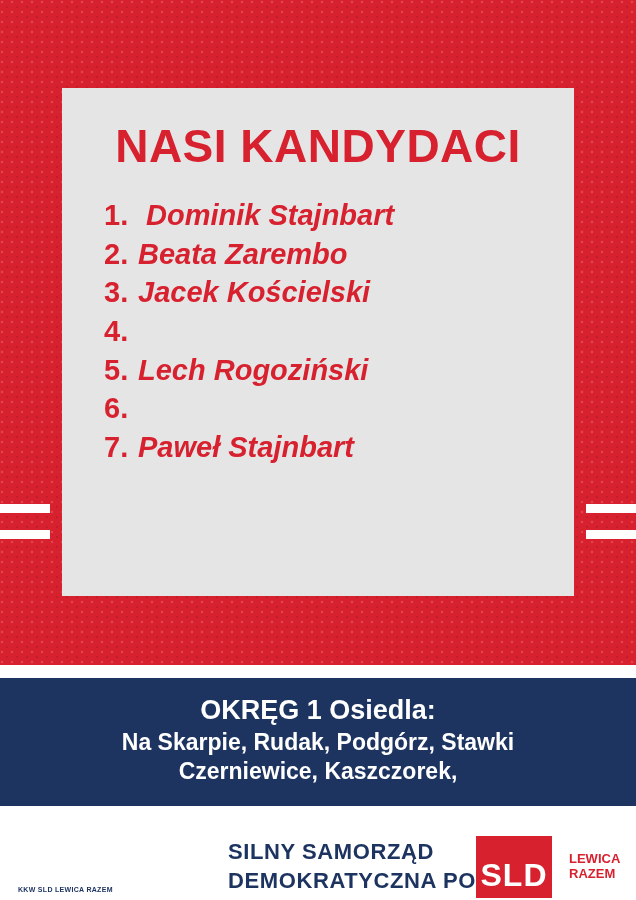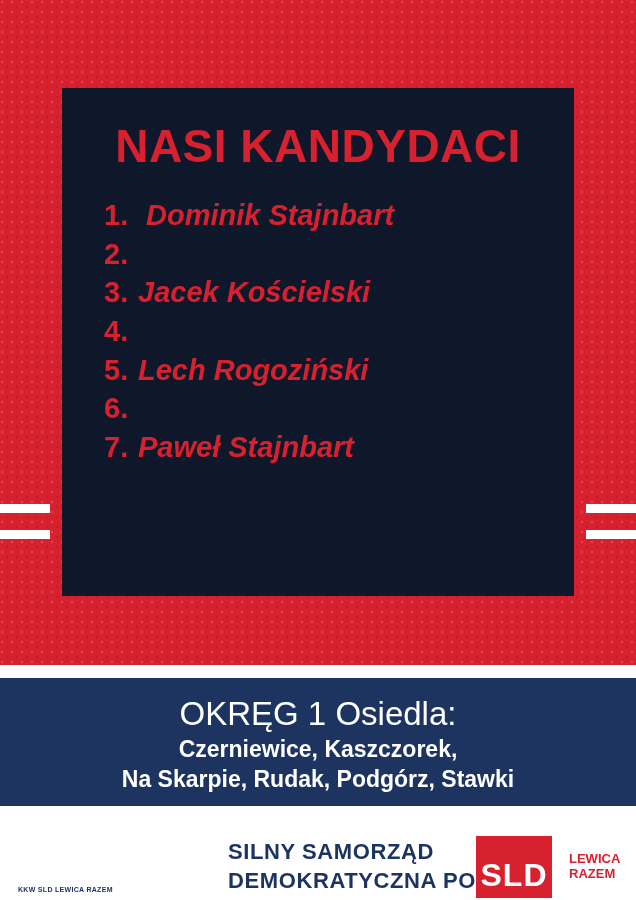--- a/index.html
+++ b/index.html
@@ -50,21 +50,21 @@
   .stripe-a { top: 504px; }
   .stripe-b { top: 530px; }
 
   
   .card {
     position: absolute;
     left: 62px;
     top: 88px;
     width: 512px;
     height: 508px;
-    background: #0f172a;
+    background: #e5e5e5;
     box-sizing: border-box;
     padding: 34px 30px 20px 30px;
   }
   .headline {
     color: #d8212f;
     font-size: 46px;
     font-weight: bold;
     letter-spacing: 0.5px;
     text-align: center;
     margin: 0 0 26px 0;
@@ -103,22 +103,22 @@
     top: 678px;
     width: 636px;
     height: 128px;
     background: #1d3461;
     color: #ffffff;
     box-sizing: border-box;
     padding-top: 16px;
     text-align: center;
   }
   .district-title {
-    font-size: 33px;
-    font-weight: normal;
+    font-size: 27px;
+    font-weight: bold;
     line-height: 1.22;
     margin: 0 0 1px 0;
   }
   .district-line {
     font-size: 23px;
     font-weight: bold;
     line-height: 1.28;
     margin: 0;
   }
 
@@ -205,20 +205,21 @@
 
   <div class="card">
     <h1 class="headline">NASI KANDYDACI</h1>
     <ul class="cand-list">
       <li class="cand-item">
         <span class="cand-num">1.</span>
         <span class="cand-name">Dominik Stajnbart</span>
       </li>
       <li class="cand-item">
         <span class="cand-num">2.</span>
+        <span class="cand-name">Beata Zarembo</span>
       </li>
       <li class="cand-item">
         <span class="cand-num">3.</span>
         <span class="cand-name">Jacek Kościelski</span>
       </li>
       <li class="cand-item">
         <span class="cand-num">4.</span>
       </li>
       <li class="cand-item">
         <span class="cand-num">5.</span>
@@ -229,22 +230,22 @@
       </li>
       <li class="cand-item">
         <span class="cand-num">7.</span>
         <span class="cand-name">Paweł Stajnbart</span>
       </li>
     </ul>
   </div>
 
   <div class="navy-band">
     <div class="district-title">OKRĘG 1 Osiedla:</div>
+    <div class="district-line">Na Skarpie, Rudak, Podgórz, Stawki</div>
     <div class="district-line">Czerniewice, Kaszczorek,</div>
-    <div class="district-line">Na Skarpie, Rudak, Podgórz, Stawki</div>
   </div>
 
   <div class="footer">
     <div class="slogan">
       <div>SILNY SAMORZĄD</div>
       <div>DEMOKRATYCZNA POLSKA</div>
     </div>
     <div class="fineprint">KKW SLD LEWICA RAZEM</div>
     <div class="logo">
       <div class="logo-sld">SLD</div>

